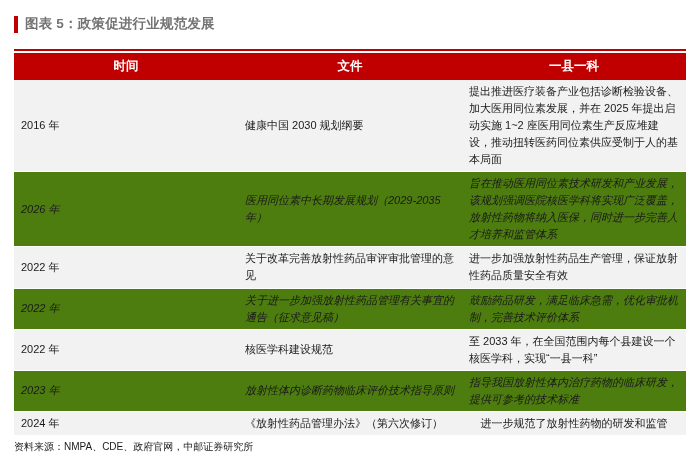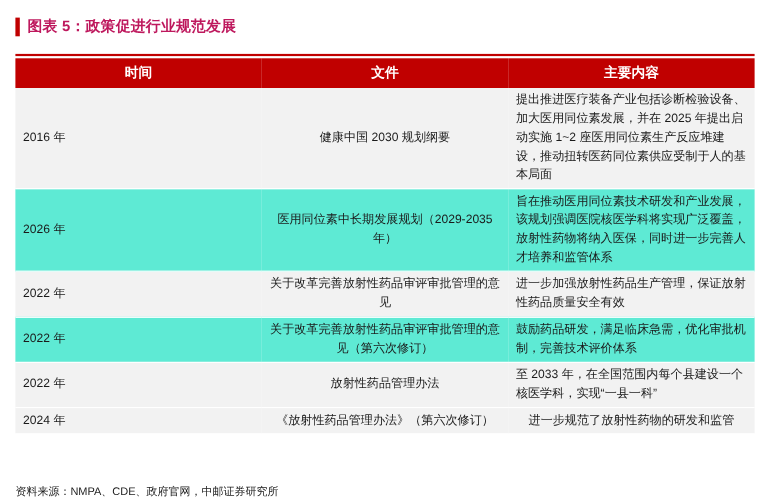--- a/index.html
+++ b/index.html
@@ -30,21 +30,21 @@
   }
   .title-bar {
     width: 4px;
     height: 17px;
     background: #c00000;
     margin-right: 7px;
   }
   .title-text {
     font-size: 13.5px;
     font-weight: bold;
-    color: #be185d;
+    color: #737373;
     letter-spacing: 0.2px;
     white-space: nowrap;
   }
   .title-underline {
     position: absolute;
     left: 14px;
     top: 36px;
     width: 672px;
     height: 2px;
     background: #c00000;
@@ -74,32 +74,32 @@
     vertical-align: middle;
     padding: 3px 7px;
     line-height: 1.55;
     border-bottom: 1px solid #ffffff;
   }
   td.col-time {
     text-align: left;
     width: 72px;
   }
   td.col-doc {
-    text-align: center;
     width: 185px;
   }
   td.col-content {
     text-align: left;
     width: 415px;
   }
   tr.shade td {
     background: #f2f2f2;
   }
   tr.plain td {
-    background: #5eead4;
+    background: #4d7c0f;
+    font-style: italic;
   }
   td.center-content {
     text-align: center;
   }
   
   .source-line {
     position: absolute;
     left: 14px;
     bottom: 15px;
     font-size: 10px;
@@ -115,48 +115,53 @@
     <div class="title-bar"></div>
     <div class="title-text">图表 5：政策促进行业规范发展</div>
   </div>
   <div class="title-underline"></div>
 
   <table class="main">
     <thead>
       <tr>
         <th>时间</th>
         <th>文件</th>
-        <th>主要内容</th>
+        <th>一县一科</th>
       </tr>
     </thead>
     <tbody>
       <tr class="shade">
         <td class="col-time">2016 年</td>
         <td class="col-doc">健康中国 2030 规划纲要</td>
         <td class="col-content">提出推进医疗装备产业包括诊断检验设备、加大医用同位素发展，并在 2025 年提出启动实施 1~2 座医用同位素生产反应堆建设，推动扭转医药同位素供应受制于人的基本局面</td>
       </tr>
       <tr class="plain">
         <td class="col-time">2026 年</td>
         <td class="col-doc">医用同位素中长期发展规划（2029-2035 年）</td>
         <td class="col-content">旨在推动医用同位素技术研发和产业发展，该规划强调医院核医学科将实现广泛覆盖，放射性药物将纳入医保，同时进一步完善人才培养和监管体系</td>
       </tr>
       <tr class="shade">
         <td class="col-time">2022 年</td>
         <td class="col-doc">关于改革完善放射性药品审评审批管理的意见</td>
         <td class="col-content">进一步加强放射性药品生产管理，保证放射性药品质量安全有效</td>
       </tr>
       <tr class="plain">
         <td class="col-time">2022 年</td>
-        <td class="col-doc">关于改革完善放射性药品审评审批管理的意见（第六次修订）</td>
+        <td class="col-doc">关于进一步加强放射性药品管理有关事宜的通告（征求意见稿）</td>
         <td class="col-content">鼓励药品研发，满足临床急需，优化审批机制，完善技术评价体系</td>
       </tr>
       <tr class="shade">
         <td class="col-time">2022 年</td>
-        <td class="col-doc">放射性药品管理办法</td>
+        <td class="col-doc">核医学科建设规范</td>
         <td class="col-content">至 2033 年，在全国范围内每个县建设一个核医学科，实现“一县一科”</td>
+      </tr>
+      <tr class="plain">
+        <td class="col-time">2023 年</td>
+        <td class="col-doc">放射性体内诊断药物临床评价技术指导原则</td>
+        <td class="col-content">指导我国放射性体内治疗药物的临床研发，提供可参考的技术标准</td>
       </tr>
       <tr class="shade">
         <td class="col-time">2024 年</td>
         <td class="col-doc">《放射性药品管理办法》（第六次修订）</td>
         <td class="col-content center-content">进一步规范了放射性药物的研发和监管</td>
       </tr>
     </tbody>
   </table>
 
   <div class="source-line">资料来源：NMPA、CDE、政府官网，中邮证券研究所</div>

